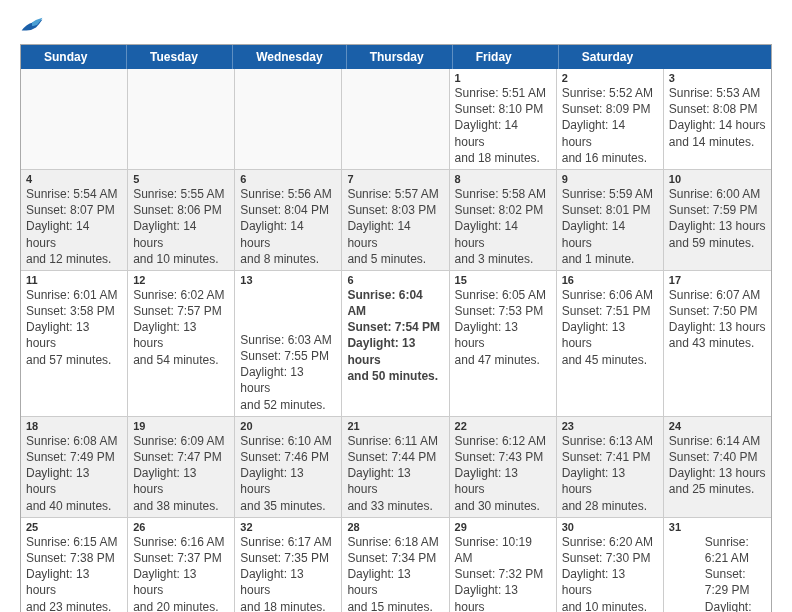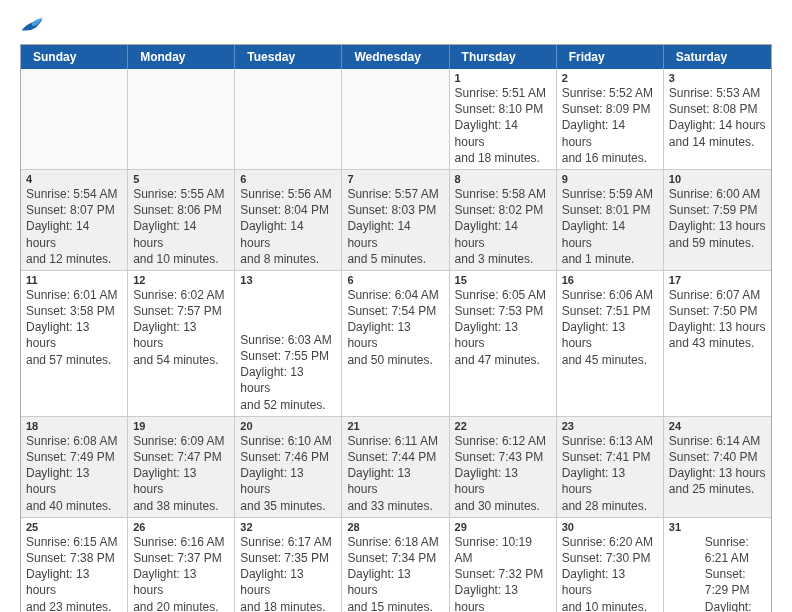--- a/index.html
+++ b/index.html
@@ -58,21 +58,21 @@
     }
     .cal-header {
       display: grid;
       grid-template-columns: repeat(7, 1fr);
       background: #1a5fa8;
       color: white;
       font-size: 12px;
       font-weight: bold;
     }
     .cal-header-cell {
-      padding: 5px 12px;
+      padding: 5px 23px;
       text-align: left;
       border-right: 1px solid rgba(255,255,255,0.3);
     }
     .cal-header-cell:last-child { border-right: none; }
     .cal-body {
       flex: 1;
       display: flex;
       flex-direction: column;
     }
     .cal-row {
@@ -131,21 +131,20 @@
     </div>
     <div class="title-area">
       <div class="month-title"></div>
       <div class="subtitle"></div>
     </div>
   </div>
 
   <div class="calendar outer-border">
     <div class="cal-header">
     <div class="cal-header-cell">Sunday</div>
-        <div class="cal-header-cell">Monday</div>
         <div class="cal-header-cell">Tuesday</div>
         <div class="cal-header-cell">Wednesday</div>
         <div class="cal-header-cell">Thursday</div>
         <div class="cal-header-cell">Friday</div>
         <div class="cal-header-cell">Saturday</div>
       </div>
     <div class="cal-body">
     <div class="cal-row">
           <div class="cal-cell empty"></div>
           <div class="cal-cell empty"></div>
@@ -241,21 +240,21 @@
           </div>
           <div class="cal-cell">
             <div class="day-num">13</div>
             <div class="cell-content" style="white-space: pre-wrap; margin-top: 46px;">Sunrise: 6:03 AM
 Sunset: 7:55 PM
 Daylight: 13 hours
 and 52 minutes.</div>
           </div>
           <div class="cal-cell">
             <div class="day-num">6</div>
-            <div class="cell-content" style="white-space: pre-wrap;">Sunrise: 6:04 AM
+            <div class="cell-content" style="white-space: pre-wrap; font-weight: bold;">Sunrise: 6:04 AM
 Sunset: 7:54 PM
 Daylight: 13 hours
 and 50 minutes.</div>
           </div>
           <div class="cal-cell">
             <div class="day-num">15</div>
             <div class="cell-content" style="white-space: pre-wrap;">Sunrise: 6:05 AM
 Sunset: 7:53 PM
 Daylight: 13 hours
 and 47 minutes.</div>

